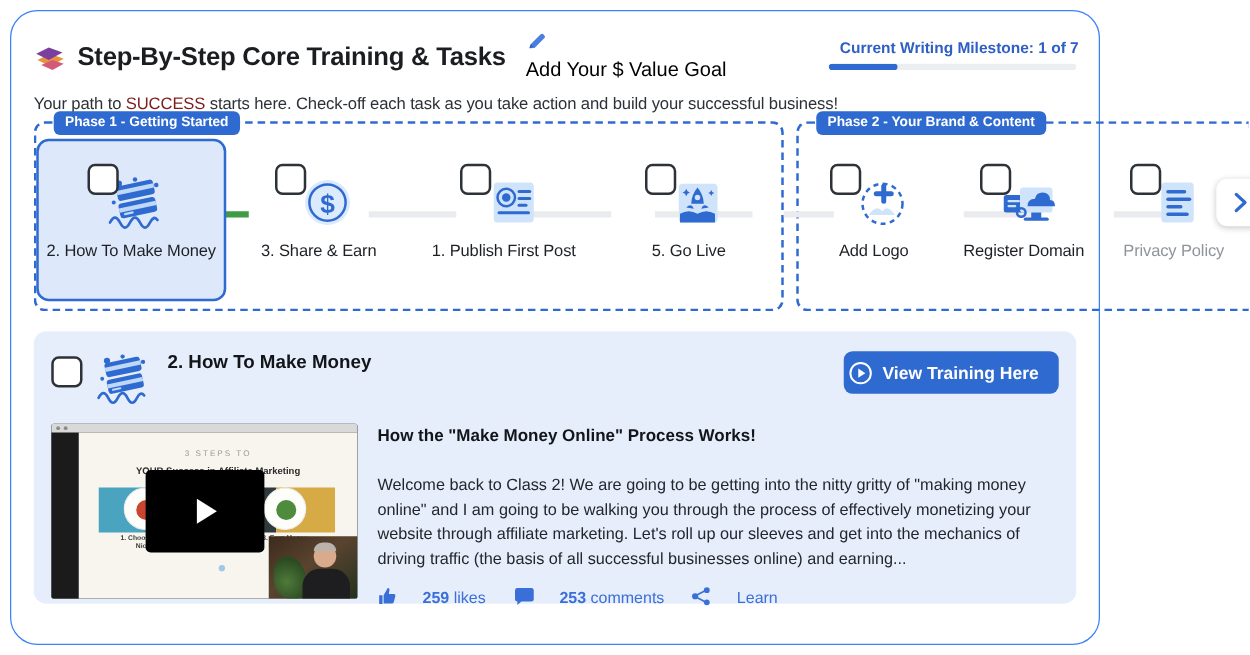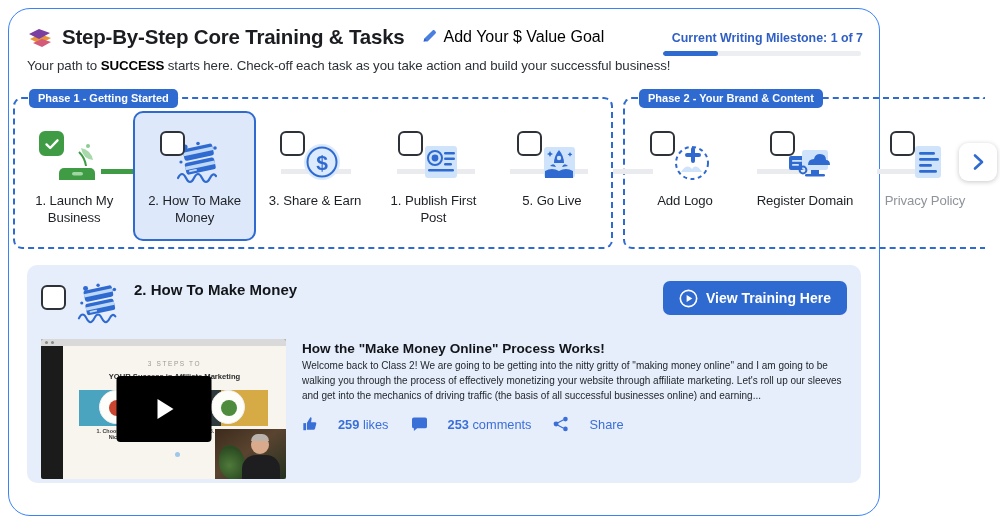--- a/index.html
+++ b/index.html
@@ -27,45 +27,46 @@
   }
   .title-row { display: flex; align-items: center; gap: 9px; }
   .brand-logo { width: 26px; height: 24px; flex: none; }
   .page-title {
     font-size: 20.5px; font-weight: bold; color: #1b1d21;
     letter-spacing: -0.2px; white-space: nowrap;
   }
   .goal-link-wrap {
     display: flex; gap: 6px; margin-left: 7px;
     cursor: pointer;
+    flex-direction: column;
   }
   .pencil-icon { width: 17px; height: 17px; flex: none; }
   .subtitle {
     margin-top: 9px; font-size: 13.3px; color: #2d3238; letter-spacing: -0.1px;
   }
-  .subtitle b { font-weight: bold; color: #000000; }
+  .subtitle b { font-weight: normal; color: #7f1d1d; }
 
   
   .milestone {
     position: absolute; right: 16px; top: 22px; width: 200px; text-align: right;
   }
   .milestone-label {
     font-size: 12.4px; font-weight: bold; color: #2f5fc4; white-space: nowrap;
   }
   .milestone-track {
     margin-top: 6px; height: 5px; width: 198px;
     background: #eceef1; border-radius: 3px; overflow: hidden;
   }
   .milestone-fill {
     height: 100%; width: 28%; background: #2f6ad0; border-radius: 3px;
   }
 
   
   .phases {
-    position: absolute; left: 4px; top: 88px; right: 0; height: 155px;
+    position: absolute; left: 18px; top: 88px; right: 0; height: 155px;
     display: flex; gap: 10px;
   }
   .phase {
     position: relative;
     border: 2px dashed #2f6ad0;
     border-radius: 9px;
     height: 152px;
   }
   .phase-1 { width: 600px; flex: none; }
   .phase-2 { width: 362px; flex: none; border-right: none;
@@ -137,21 +138,21 @@
     width: 25px; height: 25px; border-radius: 6px; margin-top: 8px;
     border: 2px solid #2d3238; background: #fff; flex: none; cursor: pointer;
   }
   .task-glyph { width: 48px; height: 44px; flex: none; margin-top: 4px; }
   .task-texts { flex: 1 1 auto; min-width: 0; padding-top: 4px; }
   .task-title { font-size: 15px; font-weight: bold; color: #121519; }
   .task-desc { margin-top: 6px; font-size: 13px; color: #262b31; }
   .view-btn {
     flex: none; margin-top: 4px;
     background: #2f6ad0; color: #fff; border: none; border-radius: 7px;
-    height: 34px; padding: 0 16px 0 16px;
+    height: 34px; padding: 0 16px 0 4px;
     display: flex; align-items: center; gap: 8px;
     font-size: 14px; font-weight: bold; cursor: pointer;
     font-family: "Liberation Sans", sans-serif;
   }
 
   .task-body { display: flex; gap: 16px; margin-top: 14px; }
 
   
   .video {
     position: relative; width: 245px; height: 140px; flex: none;
@@ -192,21 +193,21 @@
   .cam .plant { position:absolute; left:4px; bottom:0; width:26px; height:34px;
     background: radial-gradient(circle at 40% 60%, #4f7a3a 0%, #2c4a22 70%); border-radius: 40% 60% 30% 50%; }
   .cam .head { position:absolute; left:36px; top:7px; width:18px; height:18px; border-radius:50%; background:#d9ab8c; }
   .cam .hair { position:absolute; left:36px; top:5px; width:18px; height:7px; border-radius:9px 9px 0 0; background:#b9b3ab; }
   .cam .torso { position:absolute; left:27px; bottom:0; width:38px; height:24px; border-radius:14px 14px 0 0; background:#1e1e20; }
 
   
   .post { flex: 1 1 auto; min-width: 0; padding-top: 2px; }
   .post-title { font-size: 13.6px; font-weight: bold; color: #121519; }
   .post-body {
-    margin-top: 2px; font-size: 10px; line-height: 1.5; color: #22272d;
+    margin-top: 22px; font-size: 13px; line-height: 1.5; color: #22272d;
   }
   .engage { margin-top: 13px; display: flex; align-items: center; gap: 22px; }
   .engage-item { display: flex; align-items: center; gap: 20px; cursor: pointer; }
   .engage-item .txt { font-size: 12.8px; color: #3a6fd8; }
   .engage-item .txt b { font-weight: bold; }
 </style>
 </head>
 <body>
 
 <div class="page-frame">
@@ -243,37 +244,20 @@
 
     <div class="phase phase-1">
       <div class="phase-badge">Phase 1 - Getting Started</div>
       <div class="steps">
 
         <div class="connector done" style="left:86px; width:84px;"></div>
         <div class="connector" style="left:266px; width:70px;"></div>
         <div class="connector" style="left:382px; width:78px;"></div>
         <div class="connector" style="left:495px; width:78px;"></div>
 
-        <div class="step">
-          <div class="icon-stack">
-            <div class="step-check done">
-              <svg viewBox="0 0 16 16">
-                <path d="M2.5 8.4 L6.2 12 L13.5 4.3" stroke="#fff" stroke-width="2.4" fill="none" stroke-linecap="round" stroke-linejoin="round"></path>
-              </svg>
-            </div>
-            <svg class="step-glyph" viewBox="0 0 50 44">
-              <path d="M10 28 h26 a5 5 0 0 1 5 5 v7 h-36 v-7 a5 5 0 0 1 5 -5 z" fill="#3f9c44"></path>
-              <rect x="18" y="32" width="11" height="3.6" rx="1.8" fill="#9fd6a2"></rect>
-              <path d="M27 8 q10 2 12 12 q-10 -1 -12 -12 z" fill="#a7d9aa"></path>
-              <path d="M25 12 q6 6 7 14" stroke="#3f9c44" stroke-width="2" fill="none"></path>
-              <circle cx="34" cy="6" r="2" fill="#8ccc91"></circle>
-            </svg>
-          </div>
-          <div class="step-label">1. Launch My Business</div>
-        </div>
 
         <div class="step current">
           <div class="icon-stack">
             <div class="step-check"></div>
             <svg class="step-glyph" viewBox="0 0 50 44">
               <g transform="rotate(-12 25 20)">
                 <rect x="10" y="6" width="30" height="12" rx="2.5" fill="#2f6ad0"></rect>
                 <rect x="10" y="9.5" width="30" height="3.5" fill="#bfd8f7"></rect>
                 <rect x="9" y="20" width="30" height="12" rx="2.5" fill="#2f6ad0"></rect>
                 <rect x="9" y="23.5" width="30" height="3.5" fill="#bfd8f7"></rect>
@@ -492,21 +476,21 @@
             <span class="txt"><b>253</b> <span>comments</span></span>
           </div>
 
           <div class="engage-item">
             <svg width="16" height="16" viewBox="0 0 18 18">
               <circle cx="14" cy="3.5" r="2.6" fill="#3a6fd8"></circle>
               <circle cx="14" cy="14.5" r="2.6" fill="#3a6fd8"></circle>
               <circle cx="3.5" cy="9" r="2.8" fill="#3a6fd8"></circle>
               <path d="M5.5 7.6 L12 4.2 M5.5 10.4 L12 13.8" stroke="#3a6fd8" stroke-width="1.5"></path>
             </svg>
-            <span class="txt">Share</span>
+            <span class="txt">Learn</span>
           </div>
         </div>
       </div>
 
     </div>
   </div>
 
 </div>
 
 </body></html>

